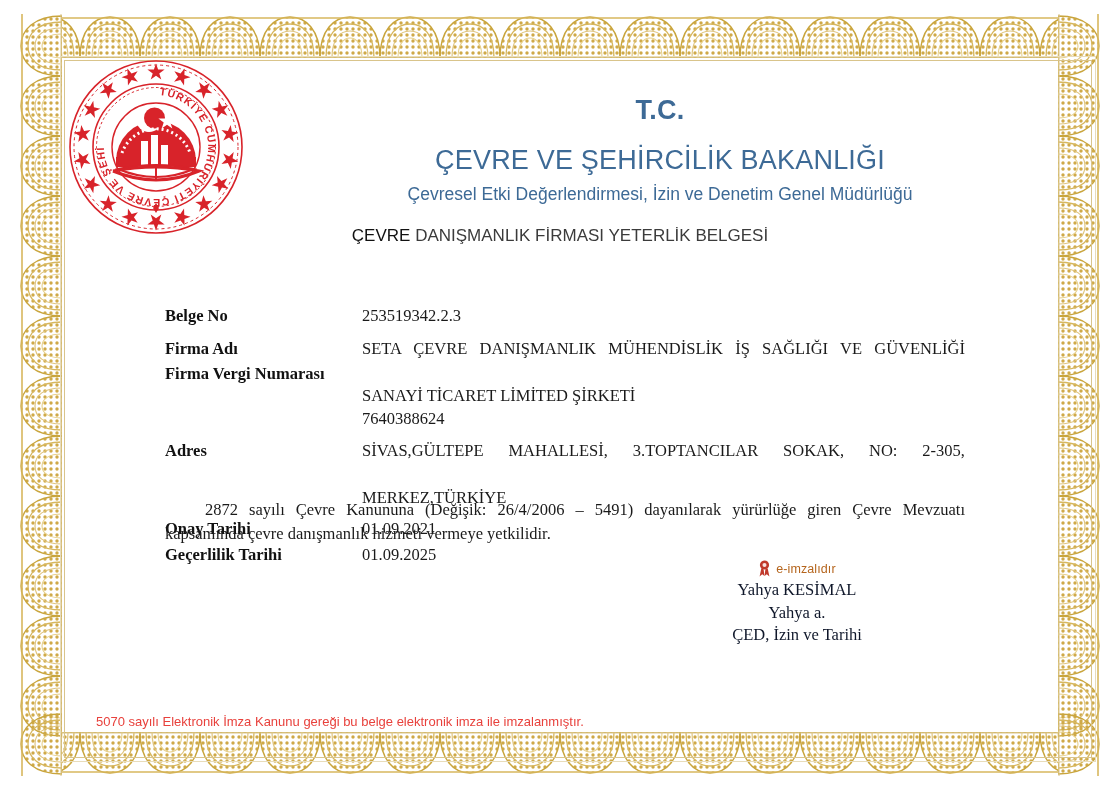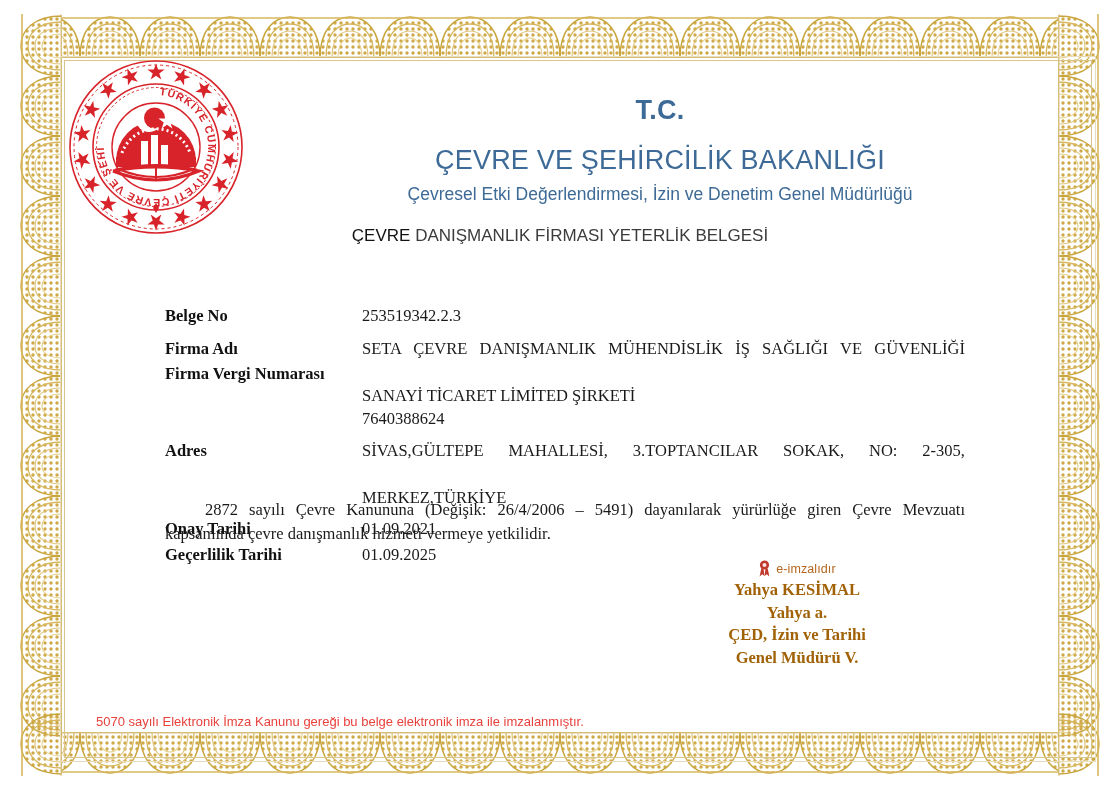--- a/index.html
+++ b/index.html
@@ -167,21 +167,21 @@
     gap:5px;
     margin-bottom:2px;
   }
   .eimza-text{
     font-family:"Liberation Sans", sans-serif;
     font-size:12.5px;
     color:#b5651d;
     letter-spacing:.1px;
   }
   .sig-line{
-    font-size:16.5px;font-weight:bold;color:#a16207;line-height:1.37;
+    font-size:16.5px;font-weight:normal;color:#0f172a;line-height:1.37;
   }
 
   
   .footer-note{
     position:absolute;
     left:48px;top:666px;
     width:700px;
     font-family:"Liberation Sans", sans-serif;
     font-size:13px;
     color:#e8413c;
@@ -433,19 +433,18 @@
           <circle cx="6.5" cy="5" r="4.6" fill="#c0392b"></circle>
           <circle cx="6.5" cy="5" r="2" fill="#ffffff" opacity=".85"></circle>
           <path d="M3.3,8.4 L1.6,16.4 L4.2,14.2 L6.5,16 L5.6,9.3 Z" fill="#c0392b"></path>
           <path d="M9.7,8.4 L11.4,16.4 L8.8,14.2 L6.5,16 L7.4,9.3 Z" fill="#c0392b"></path>
         </svg>
         <span class="eimza-text">e-imzalıdır</span>
       </div>
       <div class="sig-line">Yahya KESİMAL</div>
       <div class="sig-line">Yahya a.</div>
       <div class="sig-line">ÇED, İzin ve Tarihi</div>
-      <div class="sig-line">Genel Müdürü V.</div>
     </div>
 
     <div class="footer-note">5070 sayılı Elektronik İmza Kanunu gereği bu belge elektronik imza ile imzalanmıştır.</div>
 
   </div>
 </div>
 
 </body></html>

